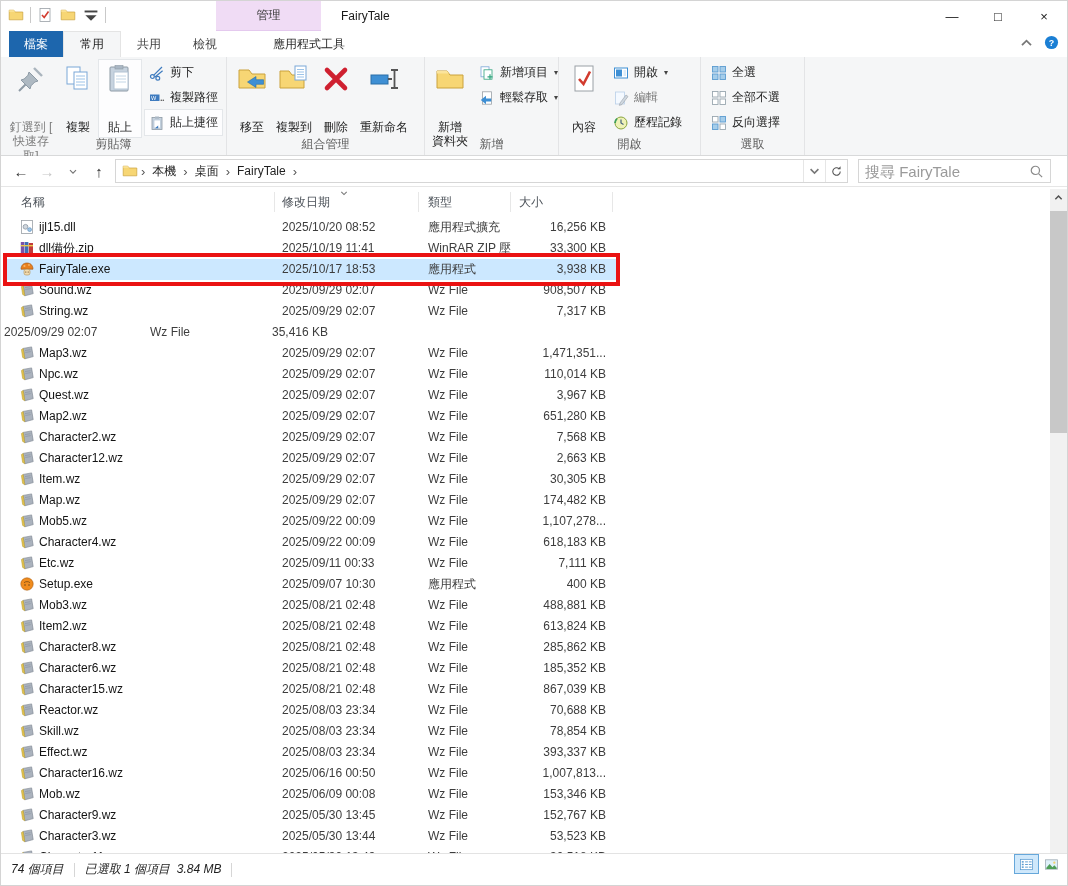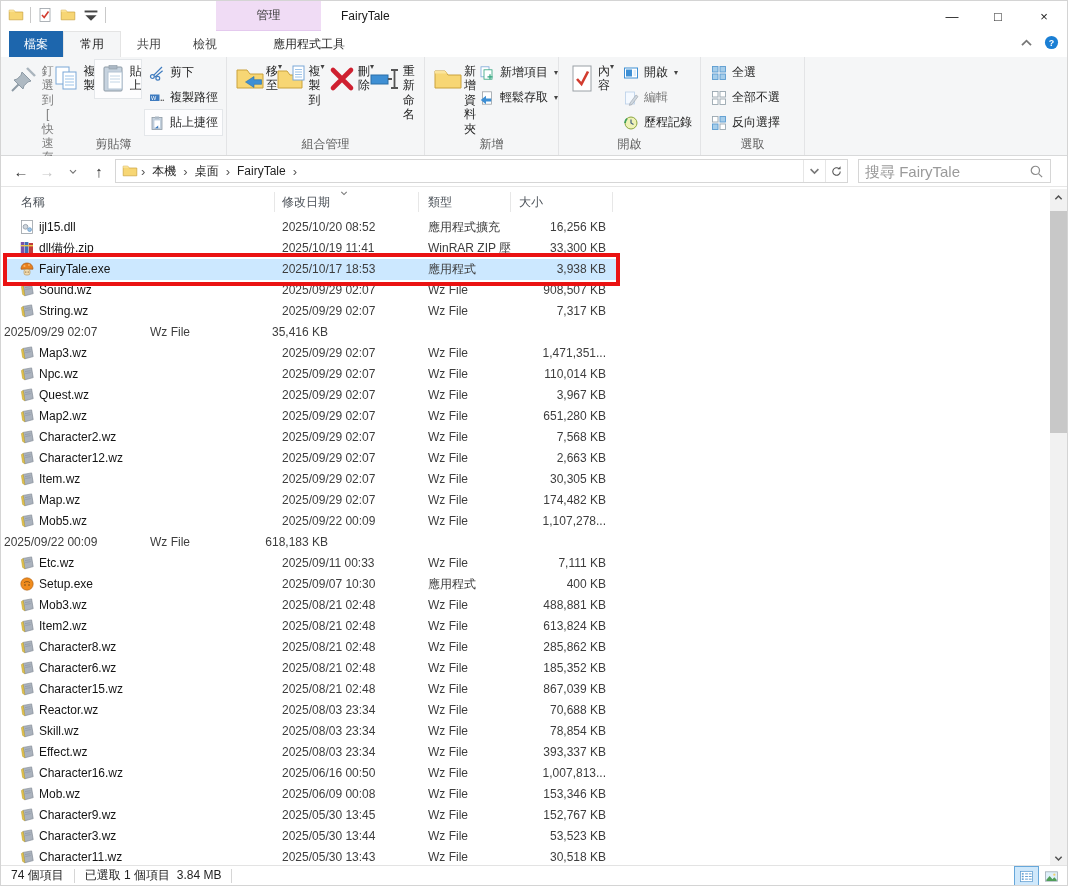--- a/index.html
+++ b/index.html
@@ -25,21 +25,21 @@
   .tab-file { background:#1d66ad; color:#fff; margin-left:8px; padding:0 15px; }
   .tab-active { background:#f5f6f7; border:1px solid #e4e4e4; border-bottom:none; color:#1f1f1f; }
   .tab-ctx { margin-left:24px; color:#2a2a2a; }
   .tabrow-right { position:absolute; right:8px; top:34px; display:flex; align-items:center; gap:10px; }
   .tabrow-right svg { width:15px; height:15px; }
 
   
   .ribbon { position:absolute; left:0; top:56px; width:100%; height:99px; background:#f5f6f7; border-bottom:1px solid #d8d9da; display:flex; }
   .rgroup { position:relative; height:98px; padding:3px 4px 16px 4px; display:flex; align-items:flex-start; border-right:1px solid #e3e4e6; }
   .rgroup-label { position:absolute; left:0; right:0; bottom:2px; text-align:center; color:#5c5c5c; font-size:12px; }
-  .bigbtn { display:flex; flex-direction:row; align-items:flex-start; padding:3px 3px; min-width:42px; }
+  .bigbtn { display:flex; flex-direction:column; align-items:center; padding:3px 3px; min-width:42px;gap:24px; }
   .bigbtn .bicon { width:32px; height:32px; }
   .bigbtn .bicon svg { width:32px; height:32px; }
   .bigbtn .blabel { text-align:center; line-height:1.2; margin-top:1px; color:#252525; }
   .bigbtn .caret { font-size:8px; color:#444; line-height:7px; }
   .graylabel { color:#7d7d7d !important; }
   .smallcol { display:flex; flex-direction:column; justify-content:flex-start; margin-left:4px; }
   .smallbtn { display:flex; align-items:center; gap:5px; height:25px; padding:0 4px; color:#252525; white-space:nowrap; }
   .smallbtn .sicon, .smallbtn .sicon svg { width:16px; height:16px; display:inline-block; }
   .smallbtn .caret { font-size:8px; color:#444; margin-left:1px; }
   .hl { background:#fdfdfe; outline:1px solid #e4e7ea; }
@@ -89,21 +89,21 @@
 
   
   .scrollbar { position:absolute; right:0; top:188px; width:17px; height:678px; background:#f1f1f1; }
   .sb-btn { position:absolute; left:0; width:17px; height:17px; display:flex; align-items:center; justify-content:center; background:#f1f1f1; }
   .sb-btn svg { width:9px; height:9px; }
   .sb-up { top:0; }
   .sb-down { bottom:0; }
   .sb-thumb { position:absolute; left:0; top:22px; width:17px; height:222px; background:#c8c8c8; }
 
   
-  .statusbar { position:absolute; left:0; bottom:0; width:100%; height:20px; background:#fff; border-top:1px solid #e3e3e3; display:flex; align-items:center; }
+  .statusbar { position:absolute; left:0; bottom:0; width:100%; height:32px; background:#fff; border-top:1px solid #e3e3e3; display:flex; align-items:center;font-style:italic; }
   .statusbar .stext { padding:0 10px; color:#1f1f1f; }
   .statusbar .sdiv { width:1px; height:14px; background:#d6d6d6; }
   .view-btns { position:absolute; right:4px; top:1px; display:flex; gap:2px; }
   .view-btn { width:23px; height:18px; display:flex; align-items:center; justify-content:center; }
   .view-btn svg { width:15px; height:15px; }
   .view-btn.active { background:#cfe8fb; outline:1px solid #66a7da; }
 </style>
 </head>
 <body>
 
@@ -565,20 +565,25 @@
       <span class="cell c-name"><span class="ficon"><svg viewBox="0 0 16 16">
                 <path d="M4.2 3.4L12.6 1.9l1.6 9.7-8.4 2.2z" fill="#aab2bd" stroke="#77808c" stroke-width="0.6"></path>
                 <path d="M4.2 3.4l1.6 10.4-2.2-1.4L2.4 4.6z" fill="#e4c44d" stroke="#b59a32" stroke-width="0.5"></path>
                 <path d="M6 5.6l5.4-.9M6.3 7.5l5.4-.9" stroke="#8d97a3" stroke-width="0.7"></path>
               </svg></span><span class="fname">Mob5.wz</span></span>
       <span class="cell c-date date">2025/09/22 00:09</span>
       <span class="cell c-type type">Wz File</span>
       <span class="cell c-size size">1,107,278...</span>
     </div>
         <div class="row">
+      <span class="cell c-name"><span class="ficon"><svg viewBox="0 0 16 16">
+                <path d="M4.2 3.4L12.6 1.9l1.6 9.7-8.4 2.2z" fill="#aab2bd" stroke="#77808c" stroke-width="0.6"></path>
+                <path d="M4.2 3.4l1.6 10.4-2.2-1.4L2.4 4.6z" fill="#e4c44d" stroke="#b59a32" stroke-width="0.5"></path>
+                <path d="M6 5.6l5.4-.9M6.3 7.5l5.4-.9" stroke="#8d97a3" stroke-width="0.7"></path>
+              </svg></span><span class="fname">Character4.wz</span></span>
       <span class="cell c-date date">2025/09/22 00:09</span>
       <span class="cell c-type type">Wz File</span>
       <span class="cell c-size size">618,183 KB</span>
     </div>
         <div class="row">
       <span class="cell c-name"><span class="ficon"><svg viewBox="0 0 16 16">
                 <path d="M4.2 3.4L12.6 1.9l1.6 9.7-8.4 2.2z" fill="#aab2bd" stroke="#77808c" stroke-width="0.6"></path>
                 <path d="M4.2 3.4l1.6 10.4-2.2-1.4L2.4 4.6z" fill="#e4c44d" stroke="#b59a32" stroke-width="0.5"></path>
                 <path d="M6 5.6l5.4-.9M6.3 7.5l5.4-.9" stroke="#8d97a3" stroke-width="0.7"></path>
               </svg></span><span class="fname">Etc.wz</span></span>

